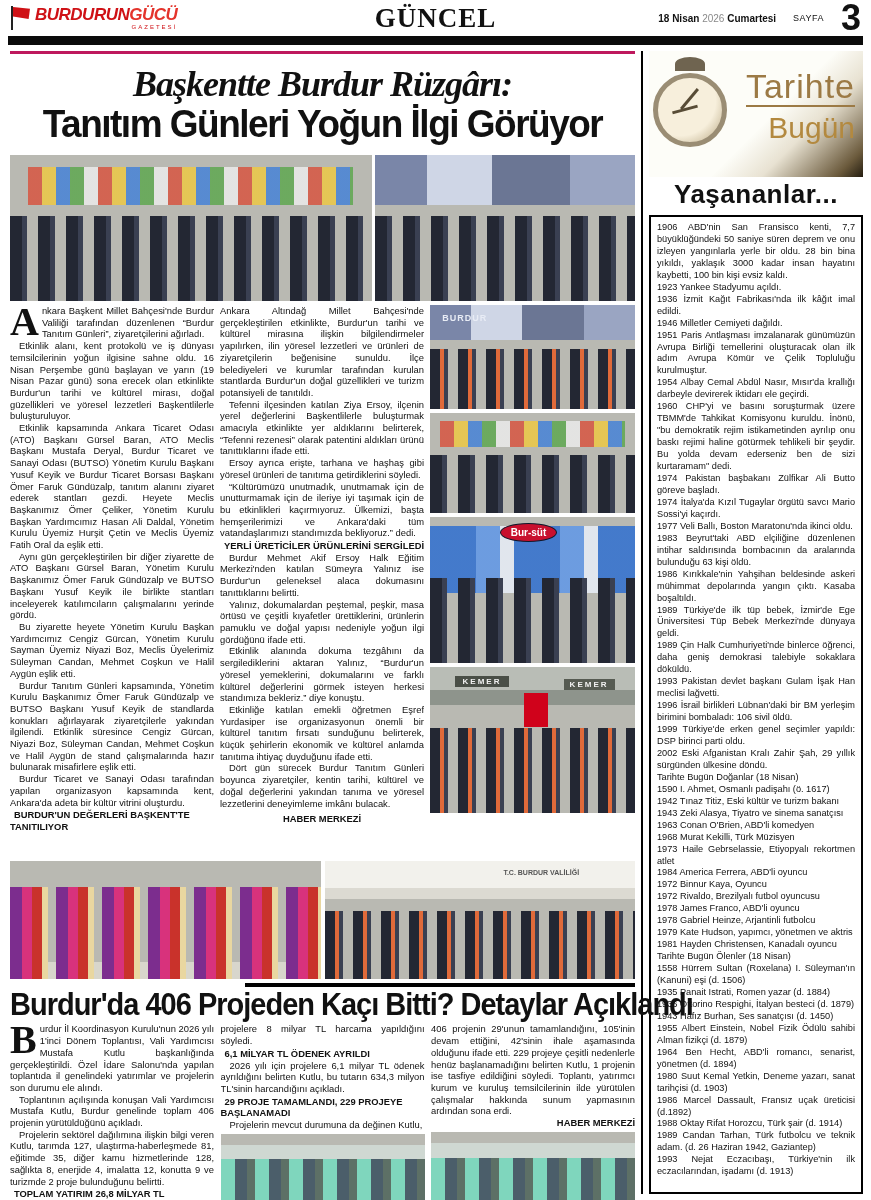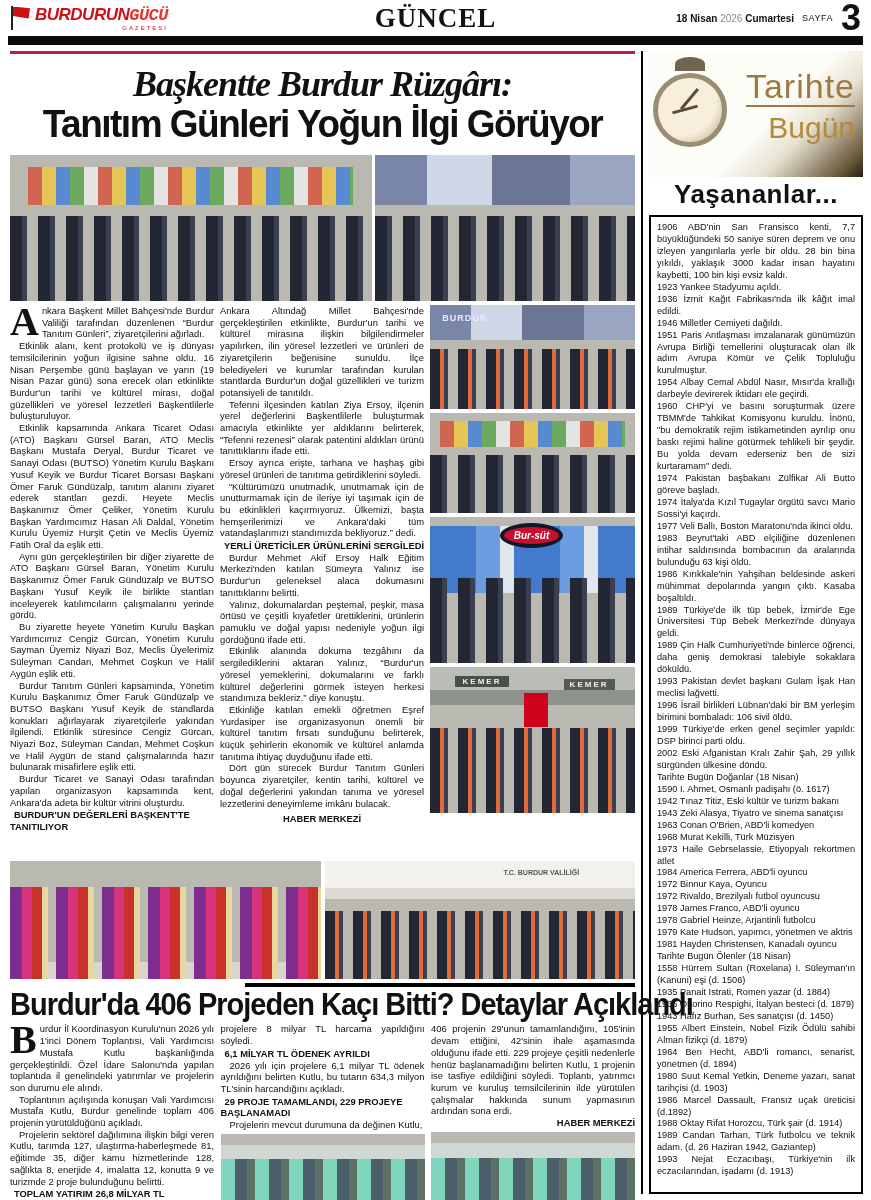--- a/index.html
+++ b/index.html
@@ -10,25 +10,25 @@
   }
   
   .masthead { height:34px; display:flex; align-items:center; padding:2px 10px 0 10px; }
   .logo { display:flex; align-items:flex-start; gap:3px; width:300px; }
   .flag { width:22px; height:24px; position:relative; }
   .flag::before { content:""; position:absolute; left:1px; top:0; width:2px; height:24px; background:#222; }
   .flag::after { content:""; position:absolute; left:3px; top:1px; width:17px; height:12px;
     background:#cf1116; clip-path:polygon(0 0,100% 15%,92% 100%,0 80%); }
   .logo-text { line-height:1; }
   .logo-main { font-size:17px; font-weight:bold; font-style:italic; color:#cf1116; letter-spacing:-0.5px; }
-  .logo-accent { font-size:17px; font-weight:bold; font-style:italic; color:#e4342c; letter-spacing:-0.5px;font-family:Liberation Mono, monospace; }
+  .logo-accent { font-size:17px; font-weight:bold; font-style:italic; color:#e4342c; letter-spacing:-0.5px; }
   .logo-sub { display:block; font-size:6px; color:#cf1116; letter-spacing:2px; text-align:right; margin-top:1px; }
   .section-title { flex:1; text-align:center; font-family:"Liberation Serif", serif;
     font-weight:bold; font-size:27px; letter-spacing:1px; }
-  .dateblock { width:300px; text-align:right; display:flex; align-items:center; justify-content:flex-end; gap:8px; }
+  .dateblock { width:300px; text-align:right; display:flex; align-items:center; justify-content:flex-end; gap:17px; }
   .date-line { font-size:10px; }
   .date-year { color:#8a8a8a; }
   .page-label { font-size:9px; letter-spacing:0.5px; }
   .page-num { font-size:36px; font-weight:bold; line-height:0.85; }
   .black-bar { height:9px; background:#0b0b0b; margin:2px 8px 0 8px; }
   
   .content { display:flex; gap:6px; padding:6px 8px 0 10px; height:1149px; }
   .main { width:633px; border-right:2px solid #000; padding-right:6px; }
   .sidebar { flex:1; display:flex; flex-direction:column; }
   
@@ -48,22 +48,22 @@
     background:linear-gradient(90deg,#7a86a8 0 20%,#cfd6e6 20% 45%,#6b7694 45% 75%,#9aa5c2 75% 100%); }
   .blue-banners { position:absolute; top:6%; left:0; right:0; height:46%;
     background:repeating-linear-gradient(90deg,#2f6fd0 0 46px,#5f97e8 46px 70px,#e8eef8 70px 84px); opacity:0.85; }
   .awning { position:absolute; top:0; left:0; right:0; height:26%;
     background:linear-gradient(180deg,#b9bdb6 0 60%,#8e948c 60% 100%); }
   .flag-tr { position:absolute; top:18%; left:46%; width:24px; height:34px; background:#d0021b; }
   .tent { position:absolute; top:0; left:0; right:0; height:32%; background:linear-gradient(180deg,#f2f1ec 0 70%,#dcdad2 70% 100%); }
   .floor { position:absolute; bottom:0; left:0; right:0; height:14%; background:#d8d6cc; }
   .ph-label { position:absolute; font-weight:bold; }
   .lbl-burdur { top:8%; left:6%; font-size:9px; color:#e8ecf5; letter-spacing:1px; }
-  .lbl-bursut { top:4%; left:34%; font-size:10px; font-style:italic; color:#fff; background:#c8102e;
-    border:4px solid #0f172a; border-radius:50%; padding:3px 10px; }
+  .lbl-bursut { top:4%; left:34%; font-size:10px; color:#fff; background:#c8102e;
+    border:1px solid #0f172a; border-radius:50%; padding:3px 10px; }
   .lbl-kemer { top:6%; left:12%; font-size:8px; color:#f0f0f0; background:#4a4f47; padding:1px 8px; letter-spacing:2px; }
   .lbl-kemer2 { top:8%; right:10%; font-size:8px; color:#f0f0f0; background:#565b52; padding:1px 6px; letter-spacing:2px; }
   .lbl-valilik { top:7%; right:18%; font-size:7px; color:#555; text-align:center; line-height:1.2; }
   .seats { position:absolute; bottom:0; left:0; right:0; height:62%;
     background:repeating-linear-gradient(90deg,#7fd6bd 0 14px,#4b5e6a 14px 26px,#5d7066 26px 34px); }
   .dais { position:absolute; top:16%; left:0; right:0; height:22%; background:#cfd8d2; }
   
   .top-photos { height:146px; display:flex; gap:3px; margin-top:2px; }
   .top-photos .photo.left { flex:1.42; }
   .top-photos .photo.right { flex:1; }

